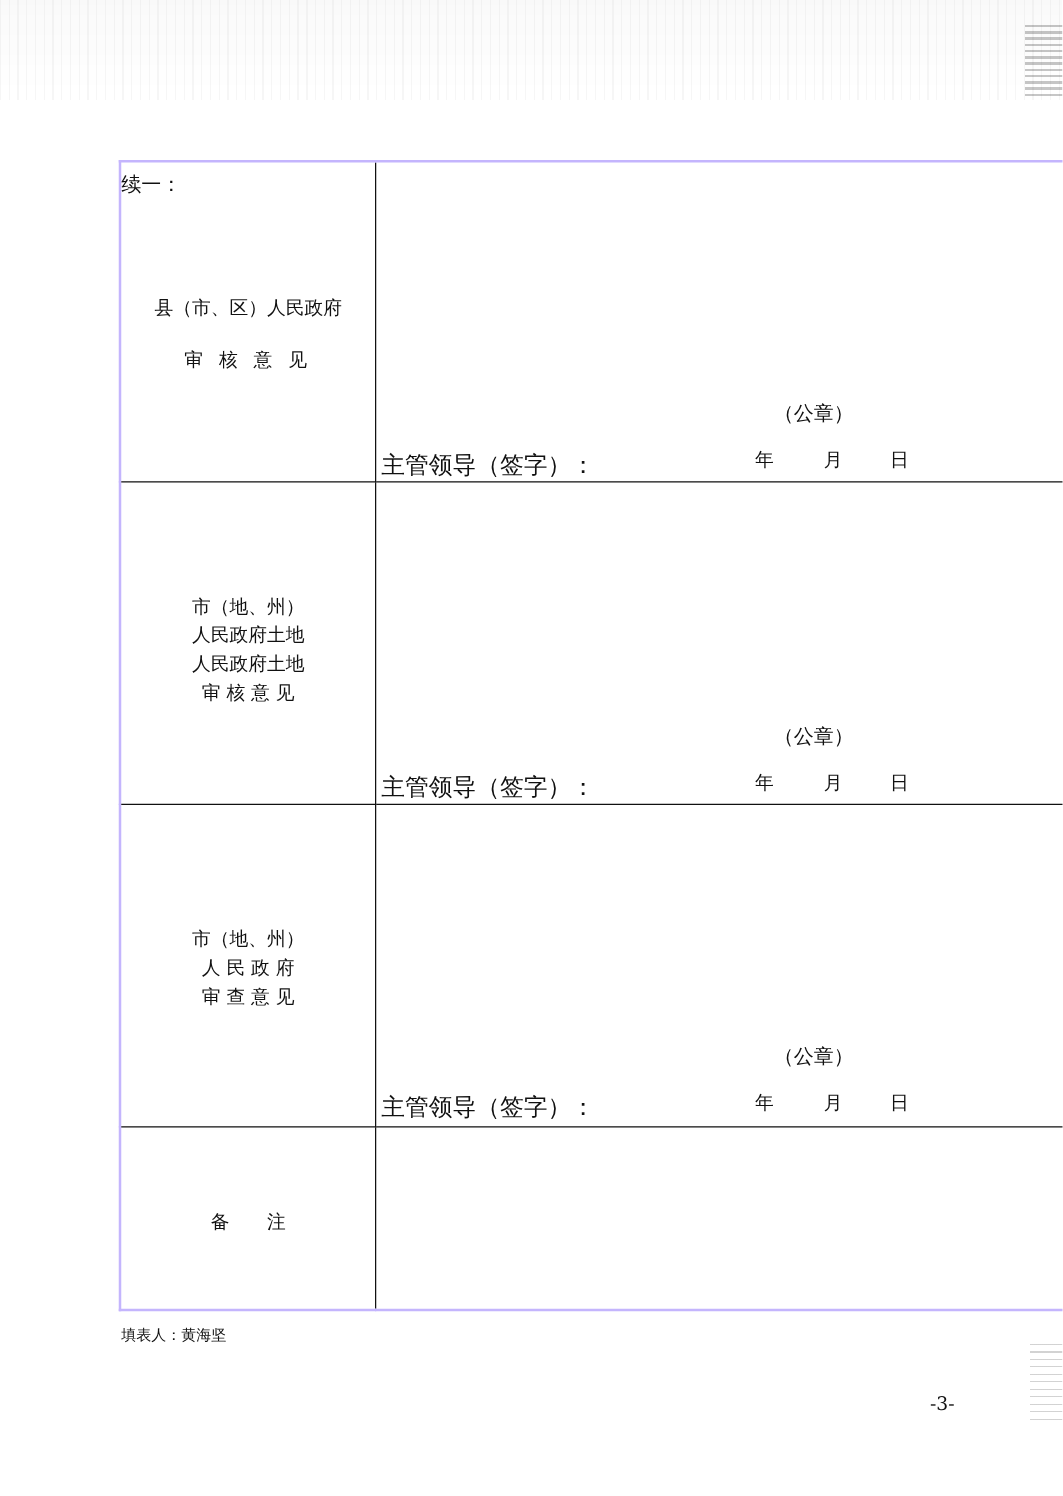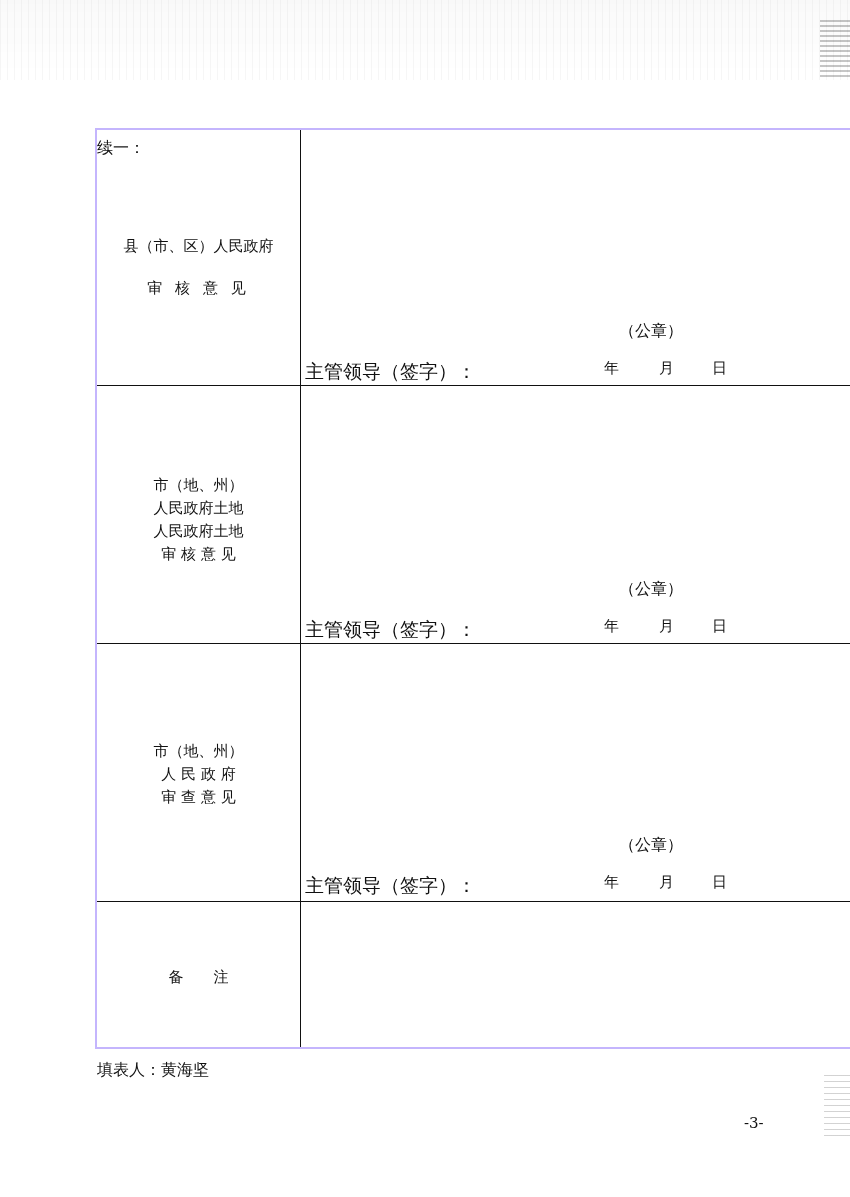--- a/index.html
+++ b/index.html
@@ -47,21 +47,21 @@
     td.content-cell .sign {
       position: absolute; left: 4px; font-size: 19px;
     }
     td.content-cell .date {
       position: absolute; left: 303px; font-size: 15px; display: flex;
     }
     .date span { display: inline-block; }
     .date .y { width: 55px; }
     .date .m { width: 53px; }
     .filler {
-      position: absolute; left: 97px; top: 1060px; font-size: 16px;
+      position: absolute; left: 97px; top: 1060px; font-size: 12px;
     }
     .page-num {
       position: absolute; left: 744px; top: 1114px; font-size: 15px;
       font-family: "DejaVu Serif", serif;
     }
   </style>
 </head>
 <body>
 
 <div class="noise"></div>

